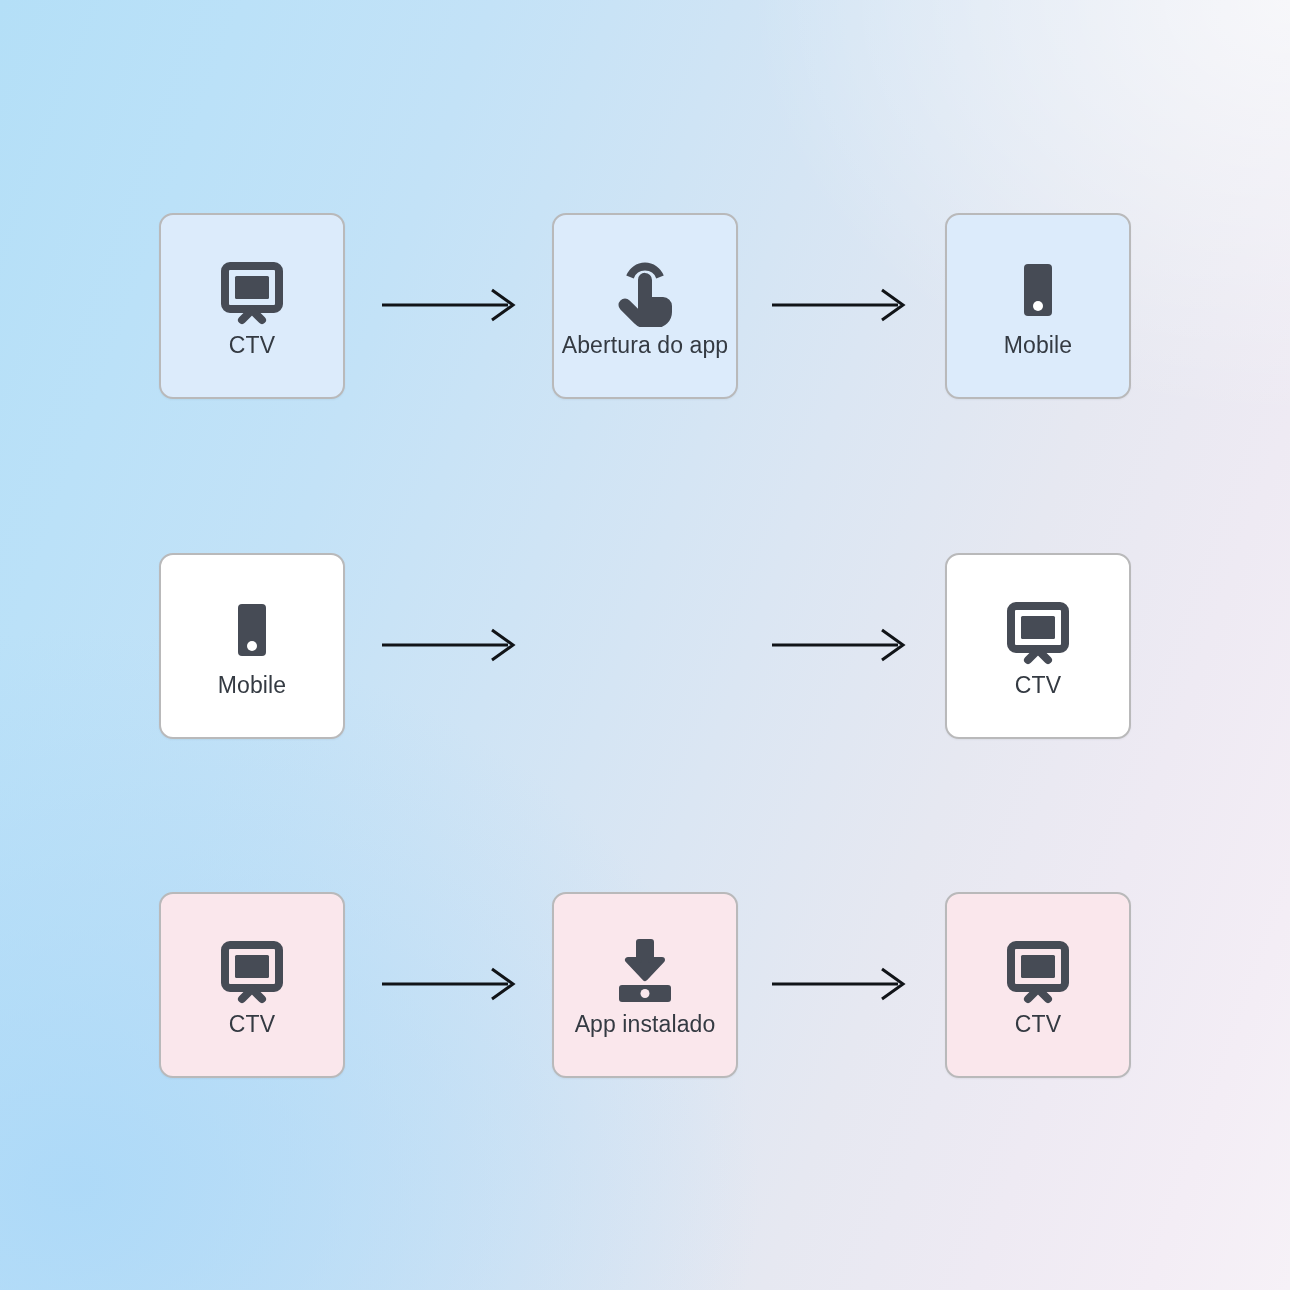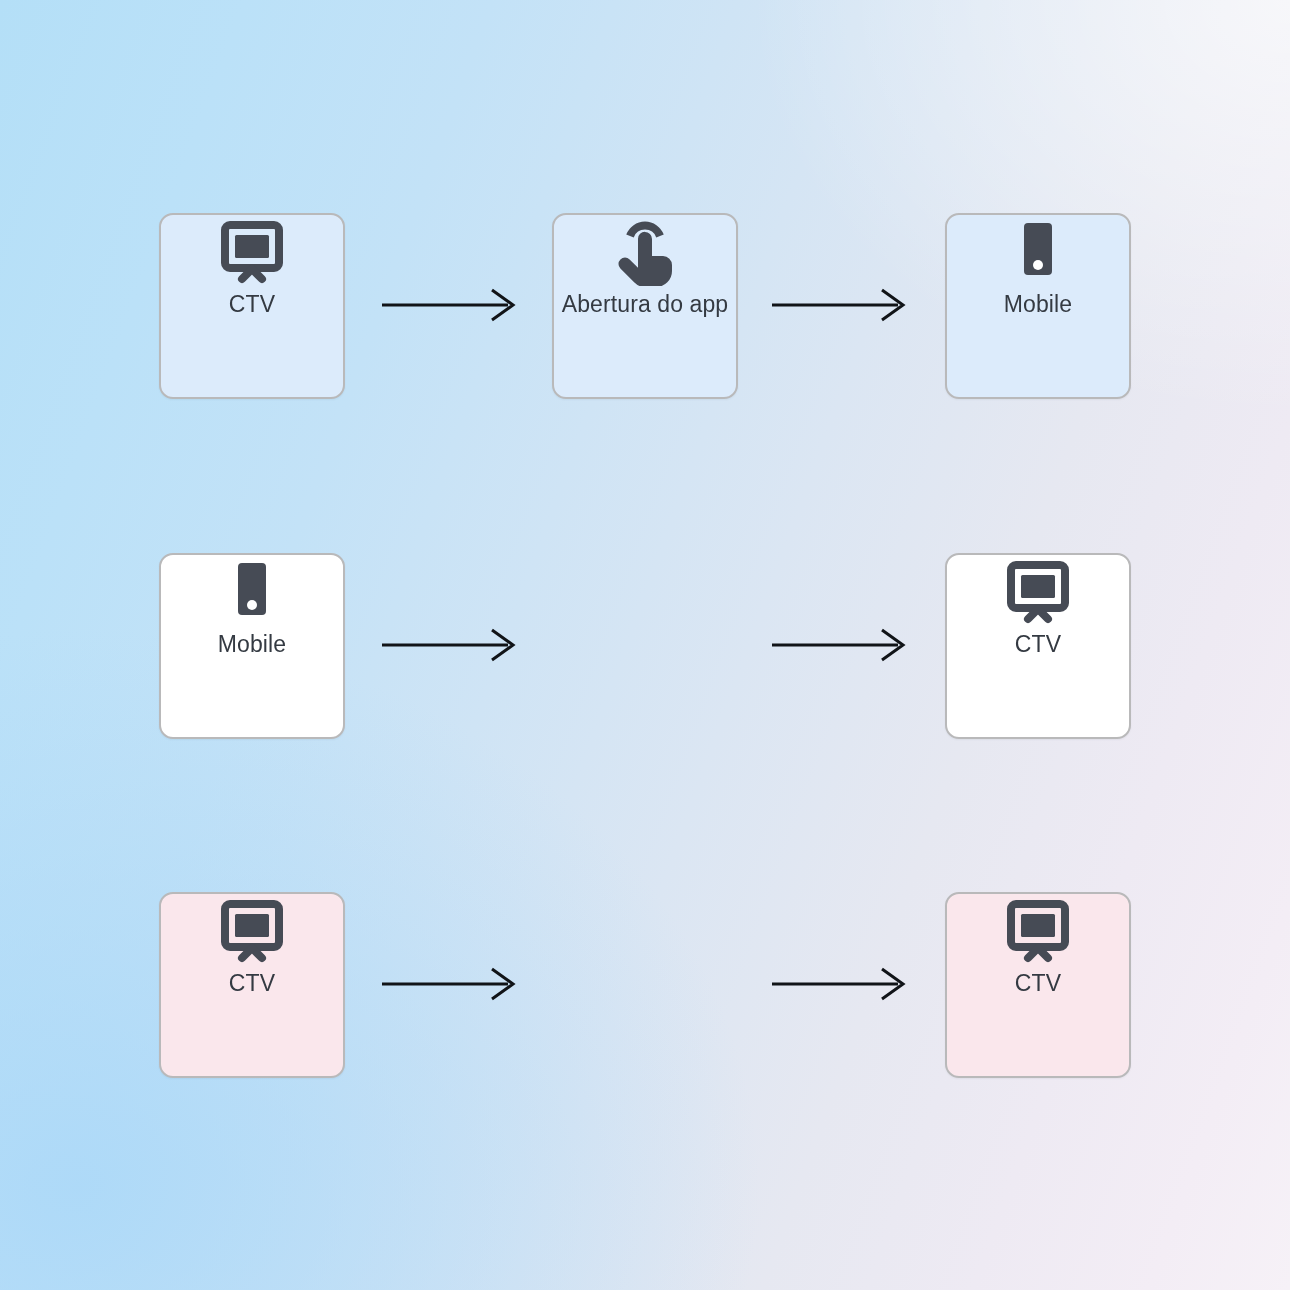--- a/index.html
+++ b/index.html
@@ -54,21 +54,21 @@
   .card {
     position: absolute;
     width: 186px;
     height: 186px;
     border: 2px solid #b9b9ba;
     border-radius: 14px;
     box-sizing: border-box;
     display: flex;
     flex-direction: column;
     align-items: center;
-    justify-content: flex-start;
+    justify-content: center;
     box-shadow: 0 1px 2px rgba(40,48,70,0.06);
   }
   .card.col-1 { left: 159px; }
   .card.col-2 { left: 552px; }
   .card.col-3 { left: 945px; }
 
   .card.blue  { background: #dcebfb; }
   .card.white { background: #ffffff; }
   .card.pink  { background: #fae7ec; }
 
@@ -222,20 +222,30 @@
       <span class="card-label">CTV</span>
     </div>
 
     <div class="arrow gap-1">
       <svg width="140" height="40" viewBox="0 0 140 40" aria-hidden="true">
         <line x1="2" y1="20" x2="128" y2="20" stroke="#111418" stroke-width="3"></line>
         <path d="M112 5 L133 20 L112 35" fill="none" stroke="#111418" stroke-width="3"></path>
       </svg>
     </div>
 
+    <div class="card pink col-2">
+      <span class="card-icon">
+        <svg width="70" height="70" viewBox="0 0 70 70" aria-hidden="true">
+          <path d="M29 6 h12 v18 h11 l-17 18 l-17 -18 h11 z" fill="#464b55" stroke="#464b55" stroke-width="6" stroke-linejoin="round"></path>
+          <rect x="9" y="49" width="52" height="17" rx="3" ry="3" fill="#464b55"></rect>
+          <circle cx="35" cy="57.5" r="4.5" fill="#fae7ec"></circle>
+        </svg>
+      </span>
+      <span class="card-label">App instalado</span>
+    </div>
 
     <div class="arrow gap-2">
       <svg width="140" height="40" viewBox="0 0 140 40" aria-hidden="true">
         <line x1="2" y1="20" x2="128" y2="20" stroke="#111418" stroke-width="3"></line>
         <path d="M112 5 L133 20 L112 35" fill="none" stroke="#111418" stroke-width="3"></path>
       </svg>
     </div>
 
     <div class="card pink col-3">
       <span class="card-icon">

